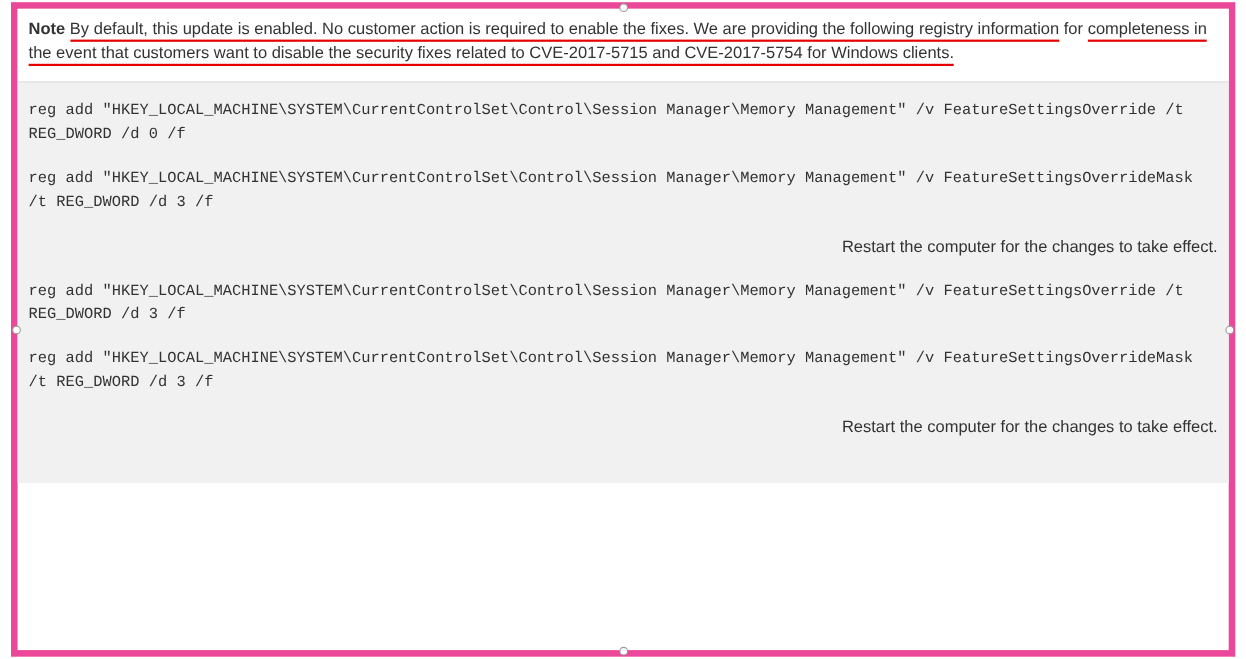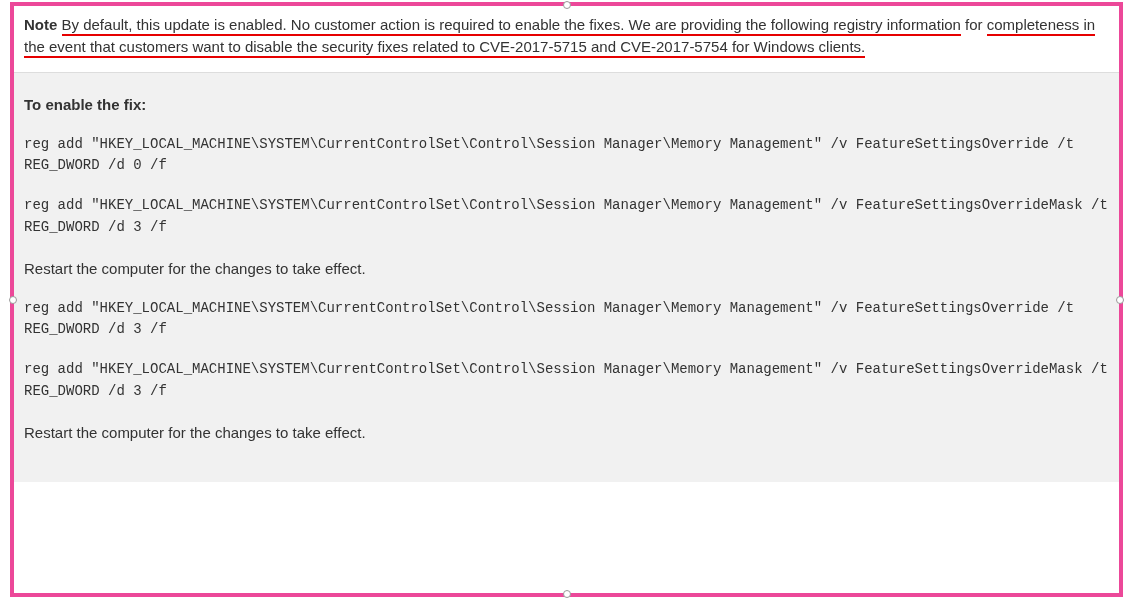--- a/index.html
+++ b/index.html
@@ -13,21 +13,21 @@
       width: 1133px;
       height: 599px;
       position: relative;
     }
     .frame {
       position: absolute;
       left: 10px;
       top: 2px;
       right: 10px;
       bottom: 2px;
-      border: 4px solid #ec4899;
+      border: 6px solid #ec4899;
     }
     .handle {
       position: absolute;
       width: 8px;
       height: 8px;
       background: #fff;
       border: 1px solid #999;
       border-radius: 50%;
     }
     .h-l  { left: -5px;  top: 50%; transform: translateY(-50%); }
@@ -56,20 +56,21 @@
     }
     .cmd {
       font-family: Liberation Mono, monospace;
       font-size: 14px;
       white-space: normal;
       word-break: break-word;
       margin: 0 0 18px 0;
     }
     .plain {
       margin: 14px 0 18px 0;
+      text-align: right;
     }
     .plain.last { margin-bottom: 0; }
   </style>
 </head>
 <body>
 
 <div class="frame">
   <div class="handle h-l"></div>
   <div class="handle h-r"></div>
   <div class="handle h-t"></div>
@@ -77,21 +78,20 @@
 
   <div class="note-box">
     <span class="note-label">Note</span>
     <span> </span>
     <span class="underline-red">By default, this update is enabled. No customer action is required to enable the fixes. We are providing the following registry information</span>
     <span> for </span>
     <span class="underline-red">completeness in the event that customers want to disable the security fixes related to CVE-2017-5715 and CVE-2017-5754 for Windows clients.</span>
   </div>
 
   <div class="code-box">
-    <div class="section-head">To enable the fix:</div>
     <div class="cmd">reg add "HKEY_LOCAL_MACHINE\SYSTEM\CurrentControlSet\Control\Session Manager\Memory Management" /v FeatureSettingsOverride /t REG_DWORD /d 0 /f</div>
     <div class="cmd">reg add "HKEY_LOCAL_MACHINE\SYSTEM\CurrentControlSet\Control\Session Manager\Memory Management" /v FeatureSettingsOverrideMask /t REG_DWORD /d 3 /f</div>
     <div class="plain">Restart the computer for the changes to take effect.</div>
 
     <div class="cmd">reg add "HKEY_LOCAL_MACHINE\SYSTEM\CurrentControlSet\Control\Session Manager\Memory Management" /v FeatureSettingsOverride /t REG_DWORD /d 3 /f</div>
     <div class="cmd">reg add "HKEY_LOCAL_MACHINE\SYSTEM\CurrentControlSet\Control\Session Manager\Memory Management" /v FeatureSettingsOverrideMask /t REG_DWORD /d 3 /f</div>
     <div class="plain">Restart the computer for the changes to take effect.</div>
   </div>
 </div>
 

